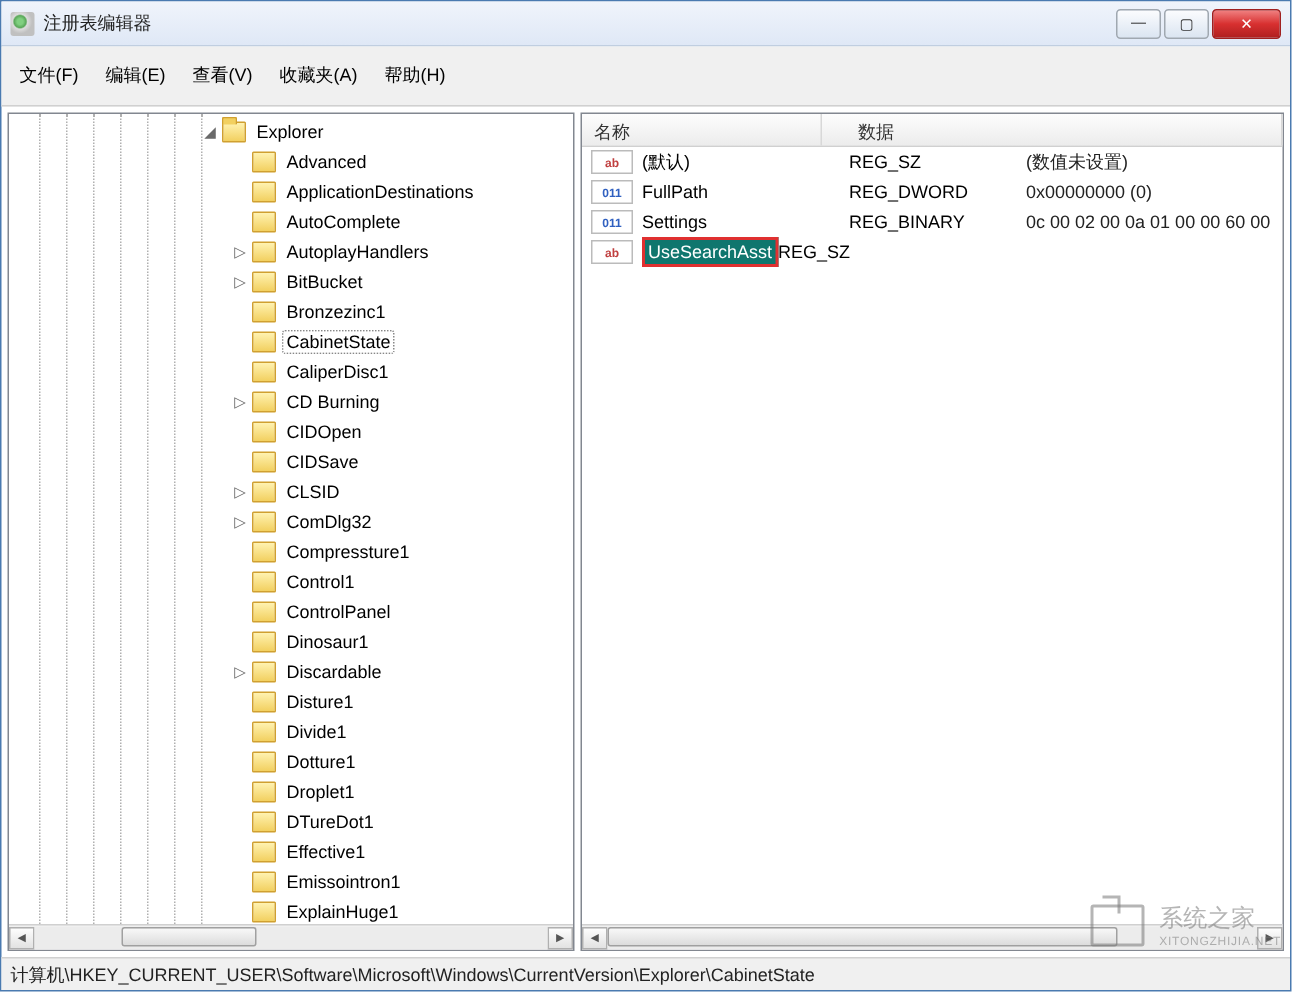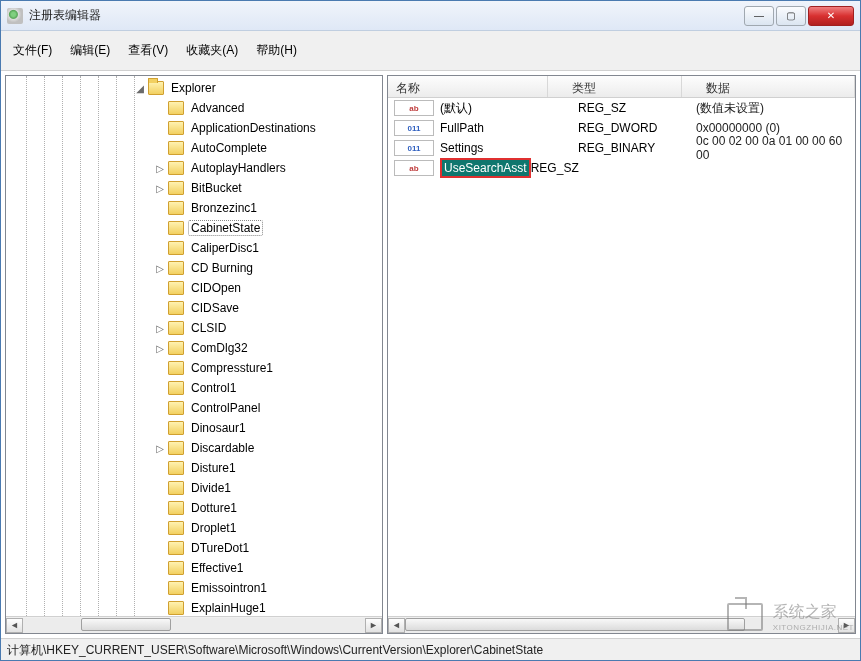--- a/index.html
+++ b/index.html
@@ -87,21 +87,21 @@
   .list-header {
     height:22px; display:flex; background:linear-gradient(to bottom,#fdfdfd,#ececec);
     border-bottom:1px solid #d0d0d0;
     gap:16px;
   }
   .list-header .col { padding:4px 8px; border-right:1px solid #d8d8d8; color:#333; }
   .col-name{width:160px;} .col-type{width:118px;} .col-data{flex:1;}
   .list-body { flex:1; overflow:hidden; }
   .list-row { display:flex; align-items:center; height:20px; padding-left:6px; }
   .val-icon {
-    width:40px;height:16px; margin-right:6px; border:1px solid #bbb; background:#fff;
+    width:28px;height:16px; margin-right:6px; border:1px solid #bbb; background:#fff;
     display:flex;align-items:center;justify-content:center; font-size:8px; font-weight:bold;
   }
   .val-icon.str { color:#c04040; }
   .val-icon.bin { color:#3060c0; }
   .list-row .c-name{width:138px;} .list-row .c-type{width:118px;} .list-row .c-data{flex:1; color:#222;}
   .list-row.editing .c-name {
     border:2px solid #e03030; padding:1px 2px; background:#0f766e; color:#fff;
     width:auto; min-width:90px;
   }
   .statusbar {
@@ -307,21 +307,20 @@
         <div class="track">
           <div class="thumb" style="left:58px; width:90px"></div>
         </div>
         <div class="arrow">►</div>
       </div>
     </div>
 
     <div class="pane list-pane">
       <div class="list-header">
         <div class="col col-name">名称</div>
-        <div class="col col-type">类型</div>
         <div class="col col-data">数据</div>
       </div>
       <div class="list-body" id="list-body">
           <div class="list-row">
             <span class="val-icon str">ab</span>
             <span class="c-name">(默认)</span>
             <span class="c-type">REG_SZ</span>
             <span class="c-data">(数值未设置)</span>
           </div>
           <div class="list-row">

